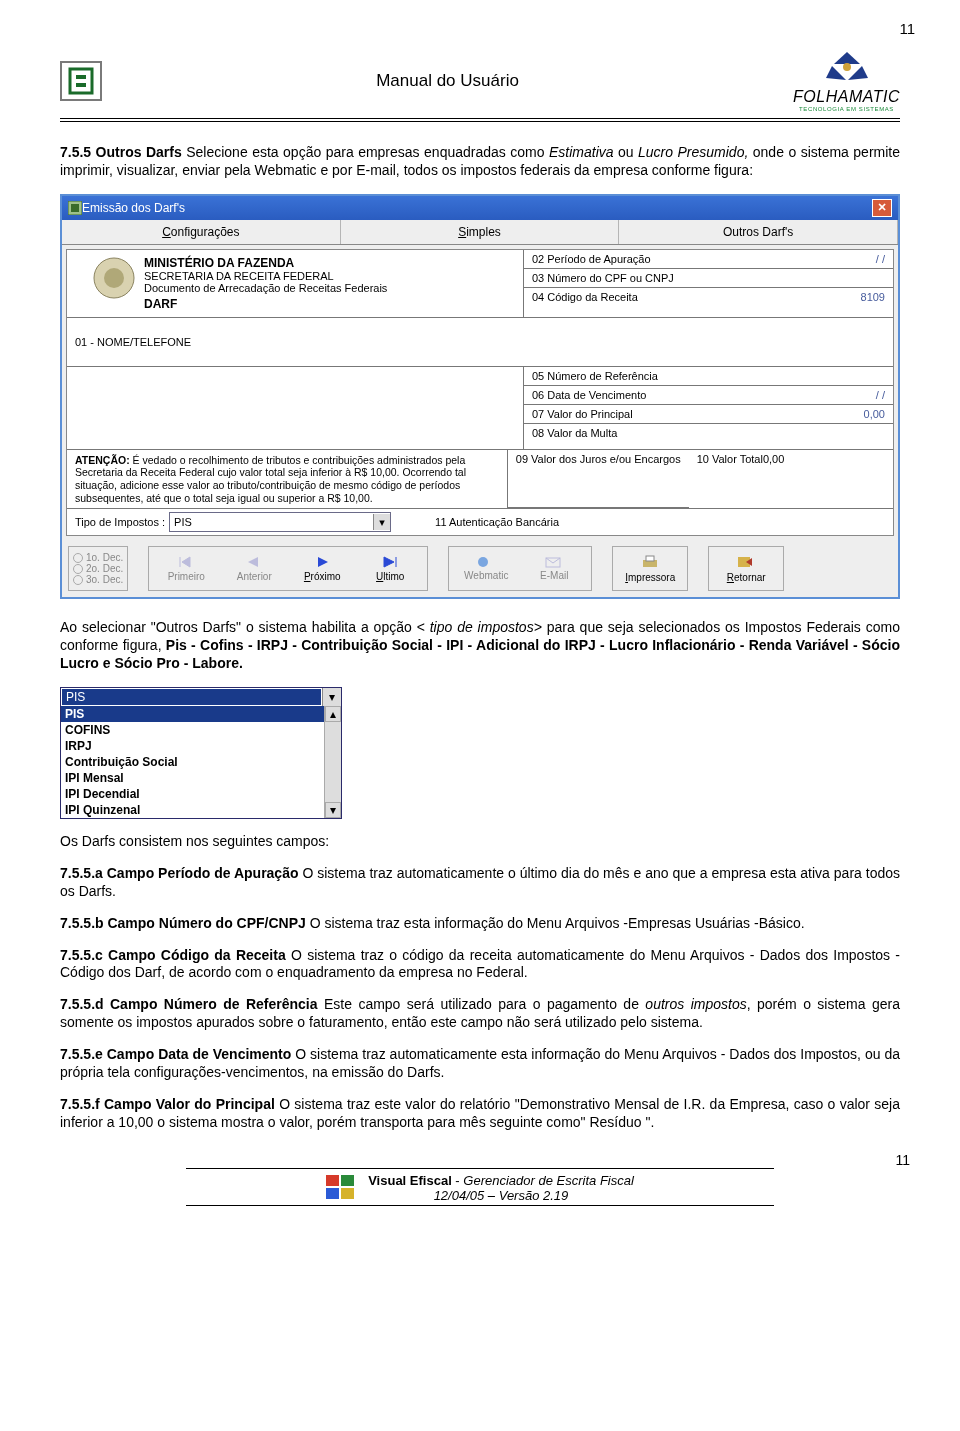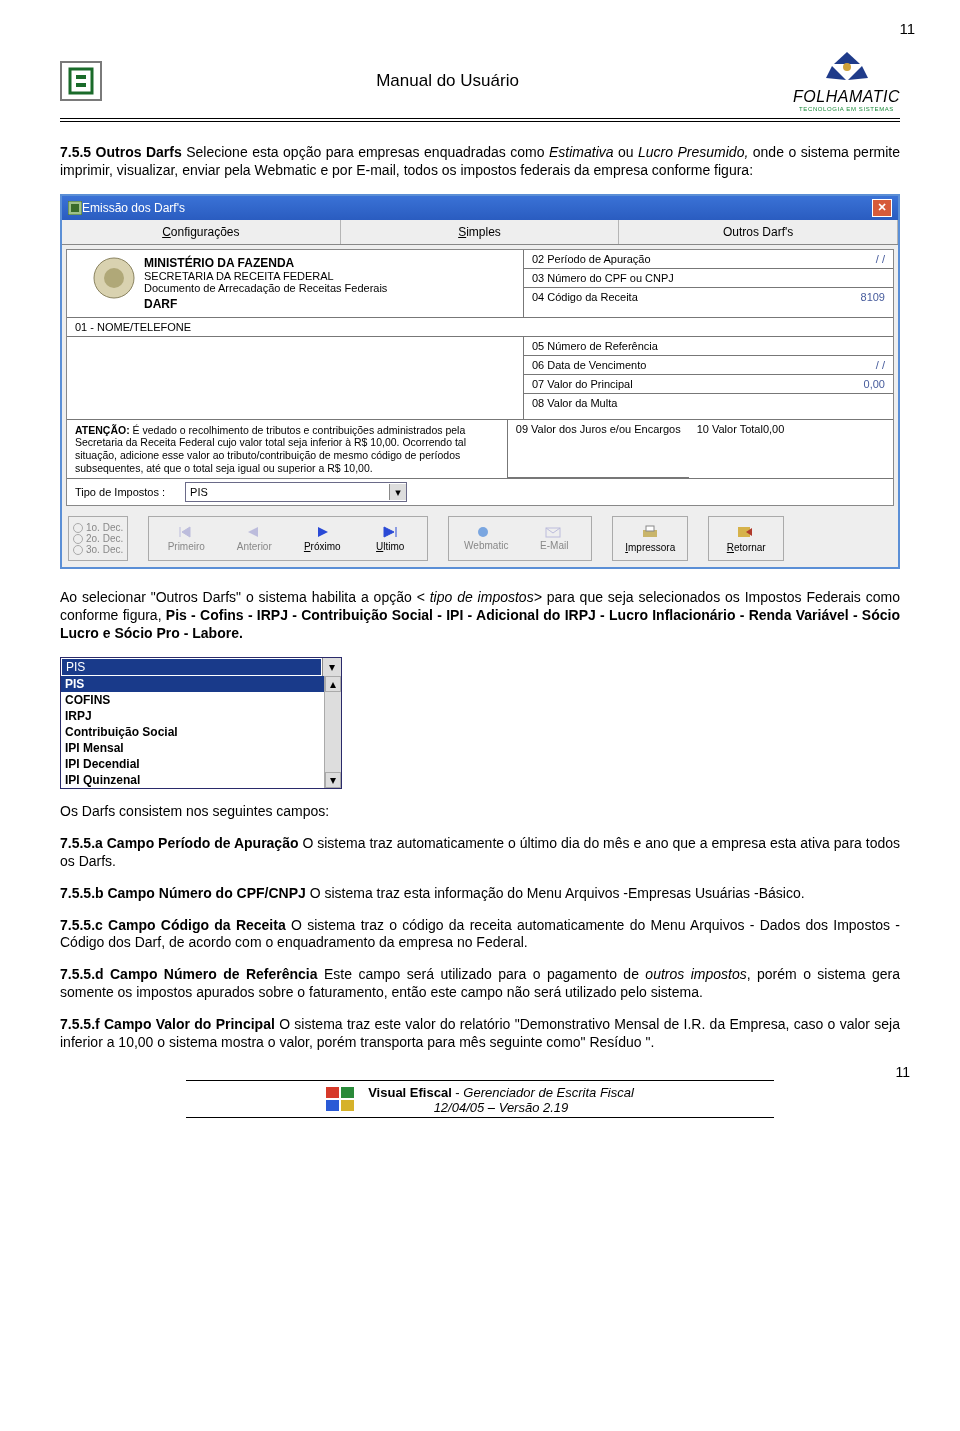--- a/index.html
+++ b/index.html
@@ -26,26 +26,26 @@
 .tabs{display:flex;background:#eee;border-bottom:1px solid #888;font-size:12px}
 .tabs .tab{flex:1;padding:5px 0;text-align:center;border-right:1px solid #b5b5b5}
 .tabs .tab.active{font-weight:normal}
 .tabs .tab u{text-decoration:underline}
 .darf-body{background:#fff;border:1px solid #888;margin:4px;display:flex;flex-direction:column}
 .darf-top{display:flex}
 .darf-top-left{flex:1.1;padding:6px 25px;border-right:1px solid #777;display:flex;gap:8px;align-items:flex-start}
 .darf-top-right{flex:1;display:flex;flex-direction:column}
 .darf-top-right .row{display:flex;justify-content:space-between;border-bottom:1px solid #777;padding:3px 8px;font-size:11px}
 .darf-top-right .row:last-child{border-bottom:0}
-.nome-row{border-top:1px solid #777;font-size:11px;padding:3px 8px}
+.nome-row{border-top:1px solid #777;font-size:11px;padding:18px 8px}
 .darf-mid{display:flex;border-top:1px solid #777}
 .darf-mid-left{flex:1.1;border-right:1px solid #777;padding:4px 8px;font-size:10.5px;line-height:1.2}
 .darf-mid-right{flex:1;display:flex;flex-direction:row}
 .darf-mid-right .row{display:flex;justify-content:space-between;border-bottom:1px solid #777;padding:3px 8px;font-size:11px}
-.tipo-row{display:flex;align-items:center;border-top:1px solid #777;padding:3px 8px;font-size:11px;gap:20px}
+.tipo-row{display:flex;align-items:center;border-top:1px solid #777;padding:3px 8px;font-size:11px;gap:4px}
 .tipo-row .combo{display:flex;align-items:center;border:1px solid #6a6a88;background:#fff;width:220px;height:18px;font-size:11px}
 .tipo-row .combo span{flex:1;padding:0 4px}
 .tipo-row .combo .dd{width:16px;height:16px;background:#ddd;border-left:1px solid #888;display:flex;align-items:center;justify-content:center}
 .autent{flex:1;text-align:left;padding-left:40px}
 .toolbar{display:flex;gap:20px;padding:6px;background:#eee}
 .tb-group{border:1px solid #aaa;background:#eee;padding:4px;display:flex;gap:2px;align-items:center}
 .tb-radio{display:flex;flex-direction:column;font-size:10px;color:#888}
 .tb-radio div{display:flex;align-items:center;gap:3px}
 .tb-radio .r{width:8px;height:8px;border:1px solid #aaa;border-radius:50%}
 .tb-btn{display:flex;flex-direction:column;align-items:center;justify-content:center;width:60px;font-size:10px;color:#888;border:1px solid transparent;padding:2px}
@@ -59,21 +59,21 @@
 .combo2 .sel .val{flex:1;background:#193a8a;color:#fff;padding:1px 4px;margin:1px}
 .combo2 .sel .dd{width:18px;background:#ddd;border-left:1px solid #888;display:flex;align-items:center;justify-content:center}
 .combo2 .list{background:#fff}
 .combo2 .list div{padding:1px 4px;font-weight:bold}
 .combo2 .list .hl{background:#193a8a;color:#fff}
 .combo2 .scroll{float:right;width:16px;background:#ddd;display:flex;flex-direction:column;justify-content:space-between;border-left:1px solid #aaa}
 .combo2 .scroll .ar{height:14px;display:flex;align-items:center;justify-content:center;border:1px solid #aaa}
 .combo2 .listwrap{display:flex}
 .combo2 .listcol{flex:1}
 
-.footer{margin-top:28px;text-align:center;font-size:13px}
+.footer{margin-top:36px;text-align:center;font-size:13px}
 .footer-row{display:flex;align-items:center;justify-content:center;gap:12px}
 .winlogo{width:30px;height:26px}
 .hr3{border:0;border-top:1.5px solid #000;margin:4px auto;width:70%}
 .hr4{border:0;border-top:.5px solid #000;margin:2px auto 0;width:70%}
 .footer-num{position:absolute;right:50px;bottom:68px;font-size:14px}
 
 .sealsvg{flex-shrink:0}
 .min-block{font-size:11px}
 .min-block .l1{font-weight:bold;font-size:12px}
 .min-block .l4{font-weight:bold;font-size:12px;margin-top:3px}
@@ -199,20 +199,21 @@
             </div>
         </div>
       </div>
 
       <div class="tipo-row">
         <span>Tipo de Impostos :</span>
         <div class="combo">
           <span>PIS</span>
           <div class="dd">▾</div>
         </div>
+        <span class="autent">11 Autenticação Bancária</span>
       </div>
     </div>
 
     <div class="toolbar">
       <div class="tb-group">
         <div class="tb-radio">
           <div>
               <span class="r"></span>
               <span>1o. Dec.</span>
             </div>
@@ -313,20 +314,21 @@
         <div class="ar">▾</div>
       </div>
     </div>
   </div>
 
   <p class="body-text">Os Darfs consistem nos seguintes campos:</p>
   <p class="body-text"><span class="bold">7.5.5.a Campo Período de Apuração</span><span> O sistema traz automaticamente o último dia do mês e ano que a empresa esta ativa para todos os Darfs.</span></p>
   <p class="body-text"><span class="bold">7.5.5.b Campo Número do CPF/CNPJ</span><span> O sistema traz esta informação do Menu Arquivos -Empresas Usuárias -Básico.</span></p>
   <p class="body-text"><span class="bold">7.5.5.c Campo Código da Receita</span><span> O sistema traz o código da receita automaticamente do Menu Arquivos - Dados dos Impostos -Código dos Darf, de acordo com o enquadramento da empresa no Federal.</span></p>
   <p class="body-text"><span class="bold">7.5.5.d Campo Número de Referência</span><span> Este campo será utilizado para o pagamento de </span><span class="italic">outros impostos</span><span>, porém o sistema gera somente os impostos apurados sobre o faturamento, então este campo não será utilizado pelo sistema.</span></p>
+  <p class="body-text"><span class="bold">7.5.5.e Campo Data de Vencimento</span><span> O sistema traz automaticamente esta informação do Menu Arquivos - Dados dos Impostos, ou da própria tela configurações-vencimentos, na emissão do Darfs.</span></p>
   <p class="body-text"><span class="bold">7.5.5.f Campo Valor do Principal</span><span> O sistema traz este valor do relatório "Demonstrativo Mensal de I.R. da Empresa, caso o valor seja inferior a 10,00 o sistema mostra o valor, porém transporta para mês seguinte como" Resíduo ".</span></p>
 
   <div class="footer">
     <hr class="hr3">
     <div class="footer-row">
       <svg class="winlogo" viewBox="0 0 30 26">
           <rect x="0" y="0" width="13" height="11" fill="#d63a2a"></rect>
           <rect x="15" y="0" width="13" height="11" fill="#2a8a3a"></rect>
           <rect x="0" y="13" width="13" height="11" fill="#2a5ad6"></rect>
           <rect x="15" y="13" width="13" height="11" fill="#d6b22a"></rect>

